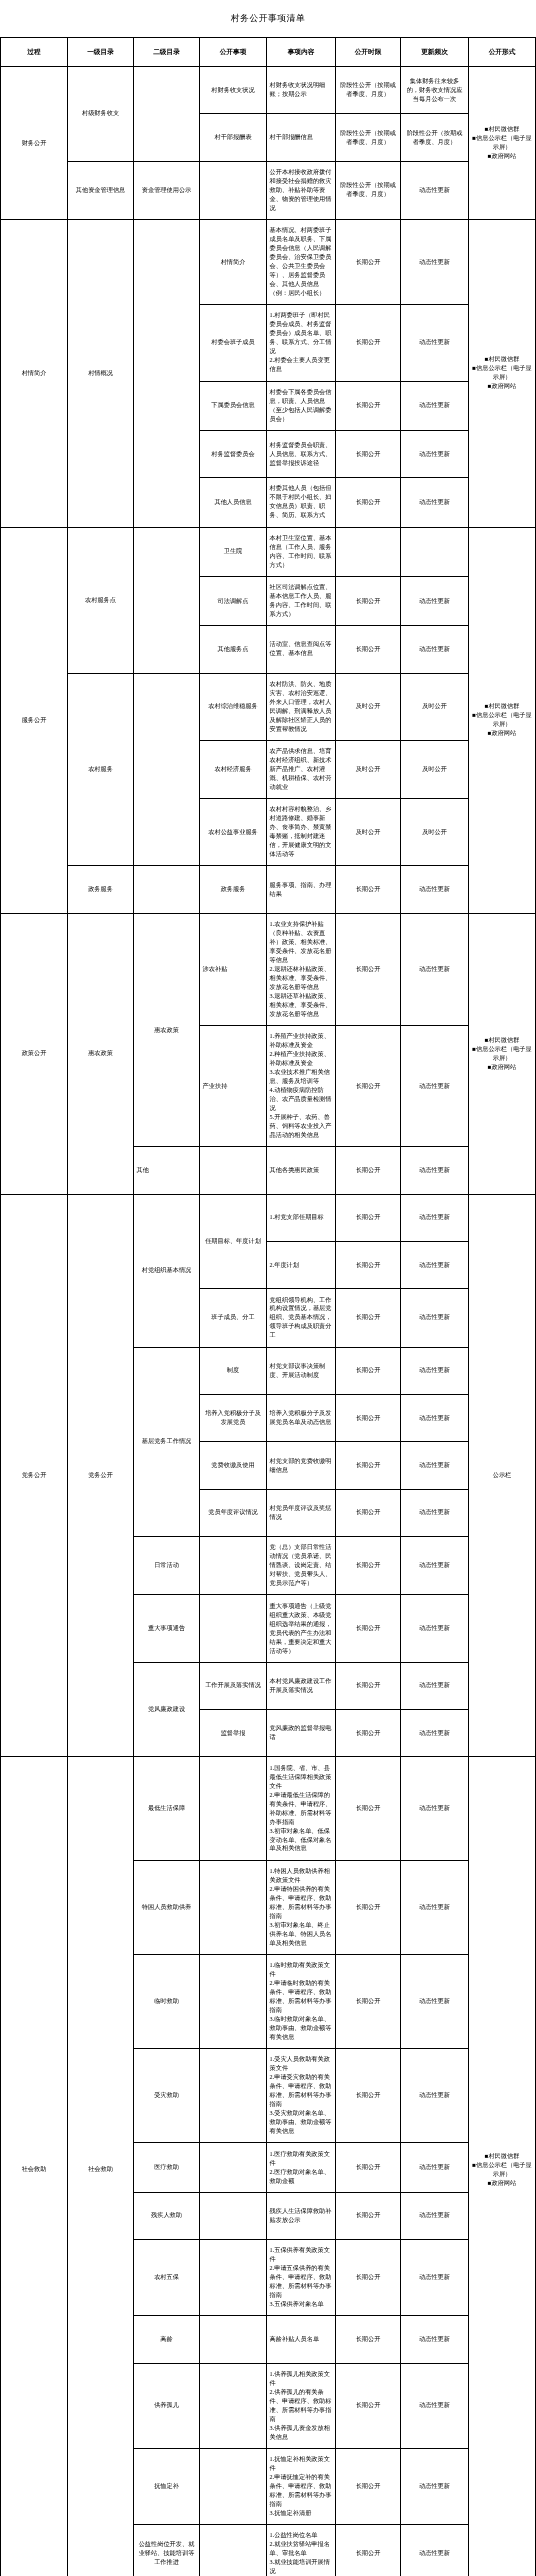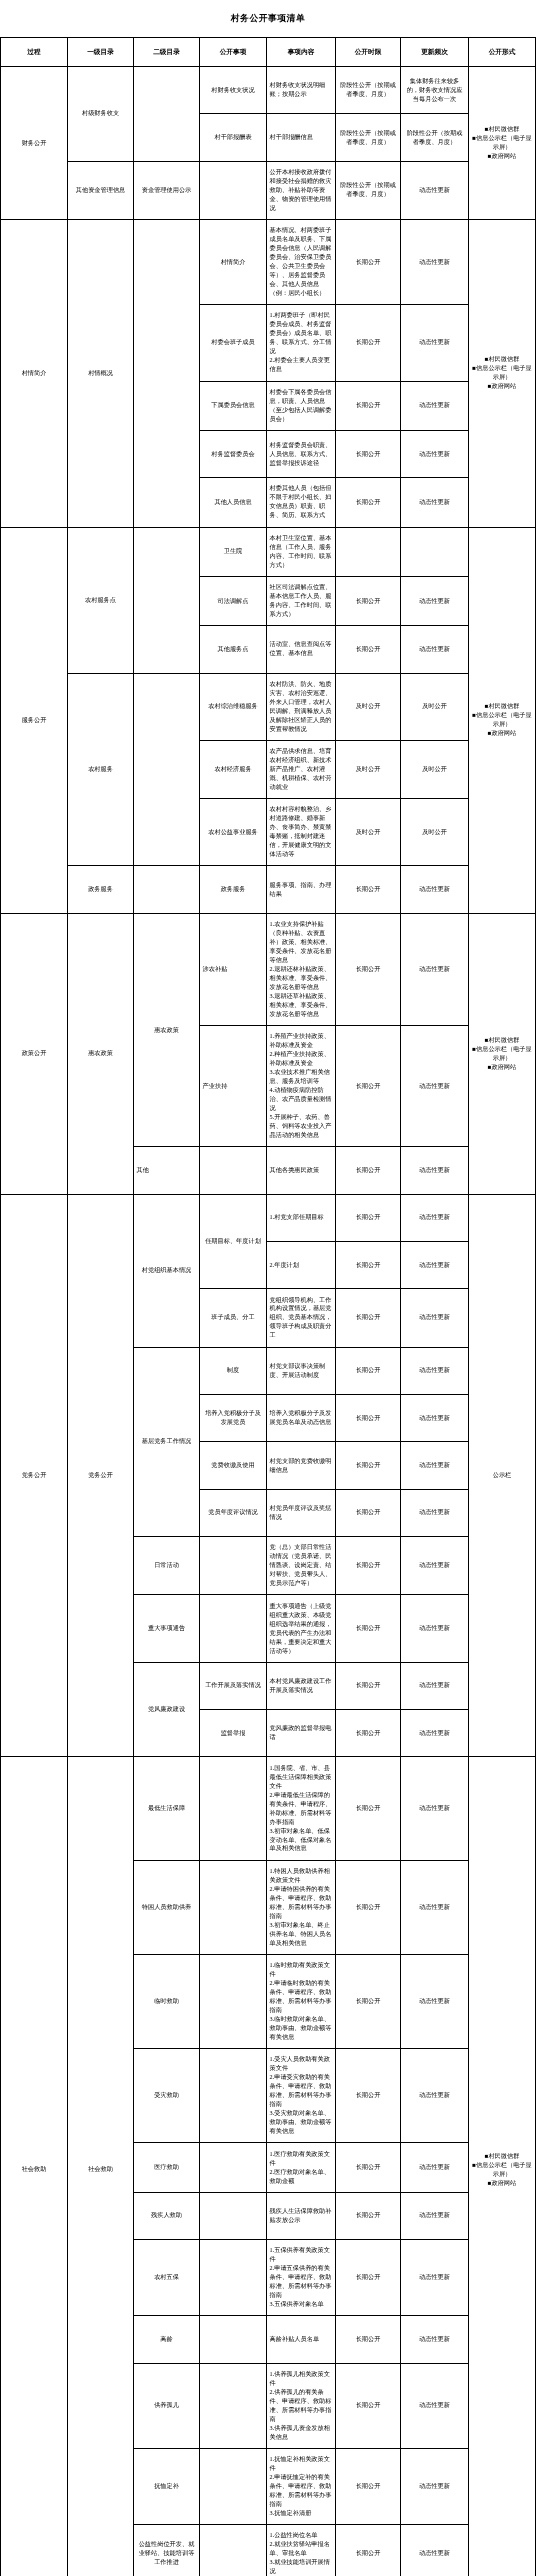--- a/index.html
+++ b/index.html
@@ -1,19 +1,19 @@
 <!DOCTYPE html>
 <html style="font-size:8.2px"><head>
 <meta charset="utf-8">
 <style>
   html,body{margin:0;padding:0;background:#fff;color:#000;
     font-family:"Liberation Serif","DejaVu Serif",serif;}
   .page{width:536px;margin:0 auto;background:#fff;}
   .title-block{height:37px;display:flex;align-items:center;justify-content:center;}
-  .title-block h1{font-size:8.8px;font-weight:bold;margin:0;letter-spacing:0.5px;}
+  .title-block h1{font-size:8.8px;font-weight:normal;margin:0;letter-spacing:0.5px;}
   table.sheet{width:536px;table-layout:fixed;border-collapse:collapse;
     border:1px solid #000;border-bottom:1.5px solid #000;}
   col.c-process{width:67px;} col.c-l1{width:66px;} col.c-l2{width:66px;}
   col.c-item{width:67px;} col.c-content{width:69px;} col.c-limit{width:65px;}
   col.c-freq{width:68px;} col.c-form{width:67px;}
   th{border:0.5px solid #000;border-bottom:1px solid #000;height:26px;
     font-size:6.7px;font-weight:bold;text-align:center;vertical-align:middle;padding:1px;}
   td{border:solid #000;border-width:1px 0.5px;font-size:6.2px;line-height:1.45;
     vertical-align:middle;text-align:center;padding:6.2px 2.6px;height:34px;
     word-break:break-all;overflow-wrap:anywhere;}

